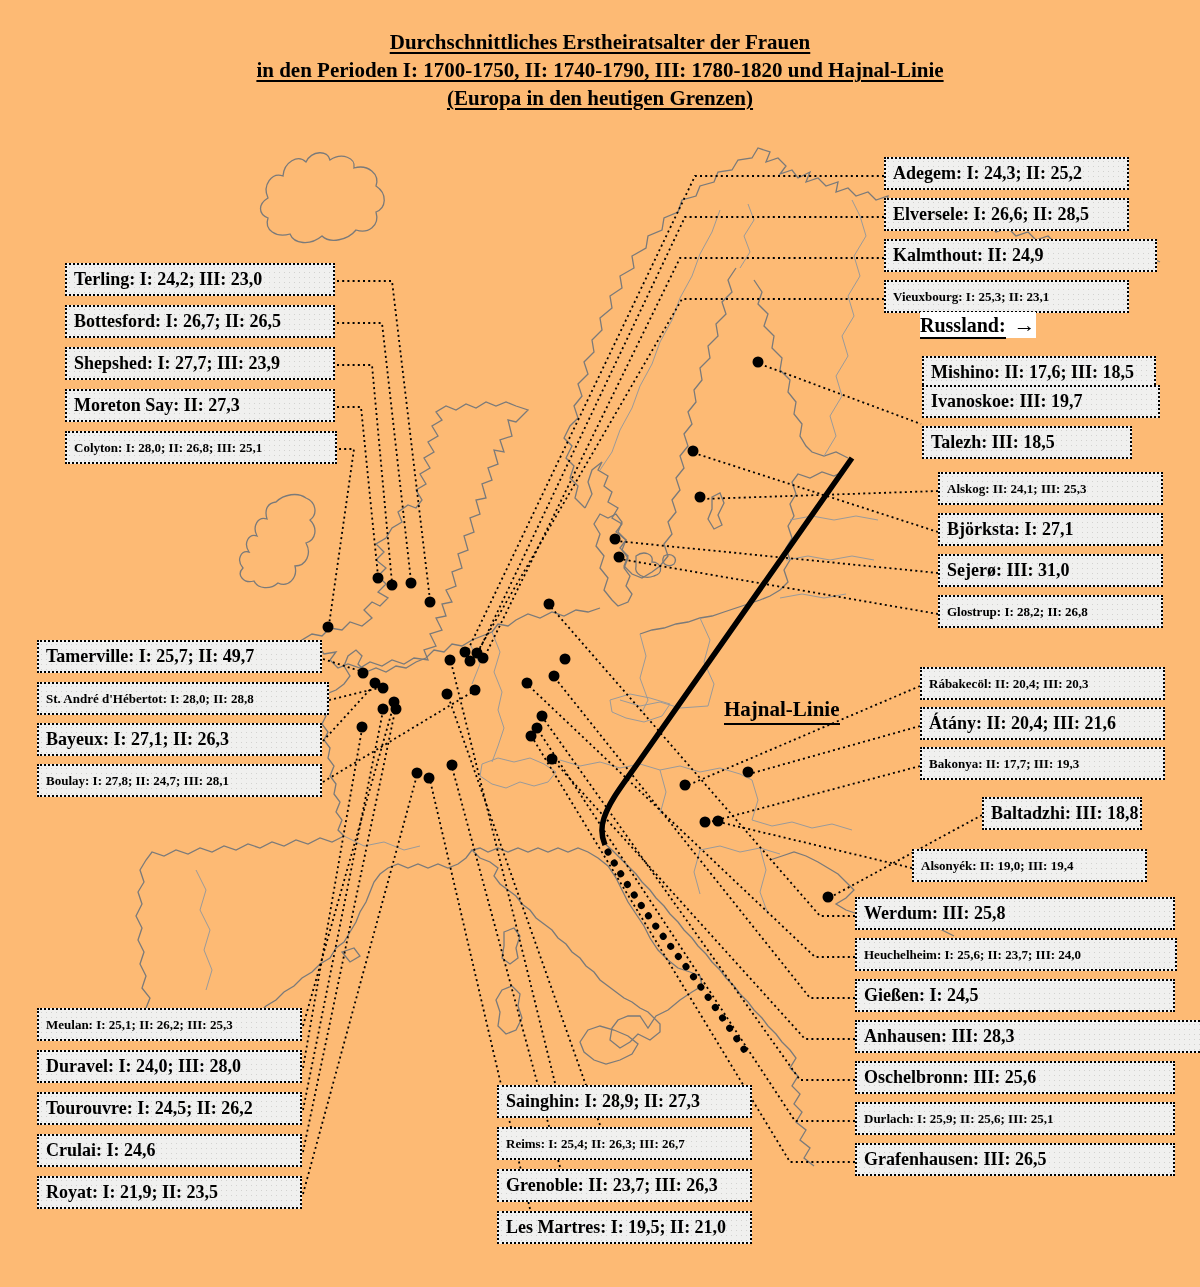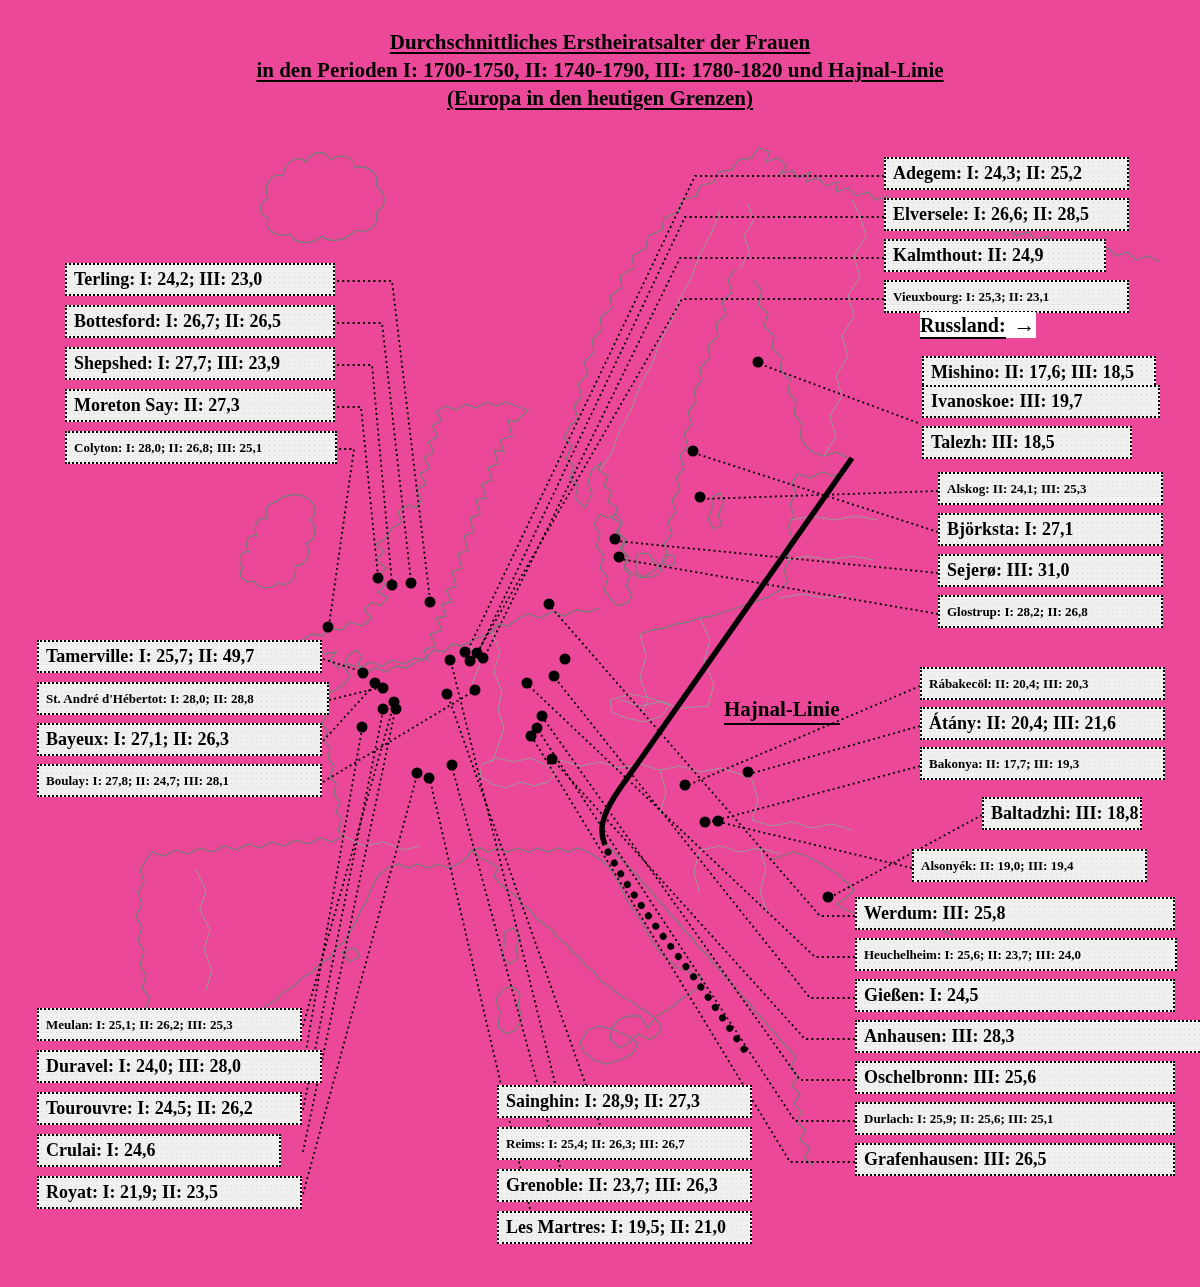--- a/index.html
+++ b/index.html
@@ -1,16 +1,16 @@
 <!DOCTYPE html>
 <html><head>
 <meta charset="utf-8">
 <style>
   html,body{margin:0;padding:0;background:#fff;}
-  #page{position:relative;width:1200px;height:1287px;background:#ec4899;overflow:hidden;
+  #page{position:relative;width:1200px;height:1287px;background:#fdba74;overflow:hidden;
         font-family:"Liberation Serif","DejaVu Serif",serif;color:#000;}
   #map-svg{position:absolute;left:0;top:0;}
   .title{position:absolute;left:0;top:28px;width:1200px;text-align:center;
          font-weight:bold;font-size:21px;line-height:28px;}
   .title .tline{text-decoration:underline;text-decoration-thickness:2px;text-underline-offset:3px;}
   .box{position:absolute;height:33px;border:2px dotted #000;
        background-color:#f0f0ef;
        background-image:radial-gradient(circle,#d2d2d0 0.8px,transparent 1px);
        background-size:5px 5px;
        display:flex;align-items:center;padding-left:7px;box-sizing:border-box;
@@ -203,27 +203,27 @@
 <div class="box" style="left:37px;top:723px;width:285px">
       <span>Bayeux: I: 27,1; II: 26,3</span>
     </div>
 <div class="box fs16" style="left:37px;top:764px;width:285px">
       <span>Boulay: I: 27,8; II: 24,7; III: 28,1</span>
     </div>
 
 <div class="box fs15" style="left:37px;top:1008px;width:265px">
       <span>Meulan: I: 25,1; II: 26,2; III: 25,3</span>
     </div>
-<div class="box" style="left:37px;top:1050px;width:285px">
+<div class="box" style="left:37px;top:1050px;width:265px">
       <span>Duravel: I: 24,0; III: 28,0</span>
     </div>
 <div class="box" style="left:37px;top:1092px;width:265px">
       <span>Tourouvre: I: 24,5; II: 26,2</span>
     </div>
-<div class="box" style="left:37px;top:1134px;width:244px">
+<div class="box" style="left:37px;top:1134px;width:265px">
       <span>Crulai: I: 24,6</span>
     </div>
 <div class="box" style="left:37px;top:1176px;width:265px">
       <span>Royat: I: 21,9; II: 23,5</span>
     </div>
 
 <div class="box" style="left:497px;top:1085px;width:255px">
       <span>Sainghin: I: 28,9; II: 27,3</span>
     </div>
 <div class="box fs15" style="left:497px;top:1127px;width:255px">
@@ -235,21 +235,21 @@
 <div class="box" style="left:497px;top:1211px;width:255px">
       <span>Les Martres: I: 19,5; II: 21,0</span>
     </div>
 
 <div class="box" style="left:884px;top:157px;width:245px">
       <span>Adegem: I: 24,3; II: 25,2</span>
     </div>
 <div class="box" style="left:884px;top:198px;width:245px">
       <span>Elversele: I: 26,6; II: 28,5</span>
     </div>
-<div class="box" style="left:884px;top:239px;width:222px">
+<div class="box" style="left:884px;top:239px;width:273px">
       <span>Kalmthout: II: 24,9</span>
     </div>
 <div class="box fs16" style="left:884px;top:280px;width:245px">
       <span>Vieuxbourg: I: 25,3; II: 23,1</span>
     </div>
 
 <div class="russ" style="left:920px;top:312px">
   <span class="u">Russland:</span><span class="arrow">→</span>
 </div>
 

